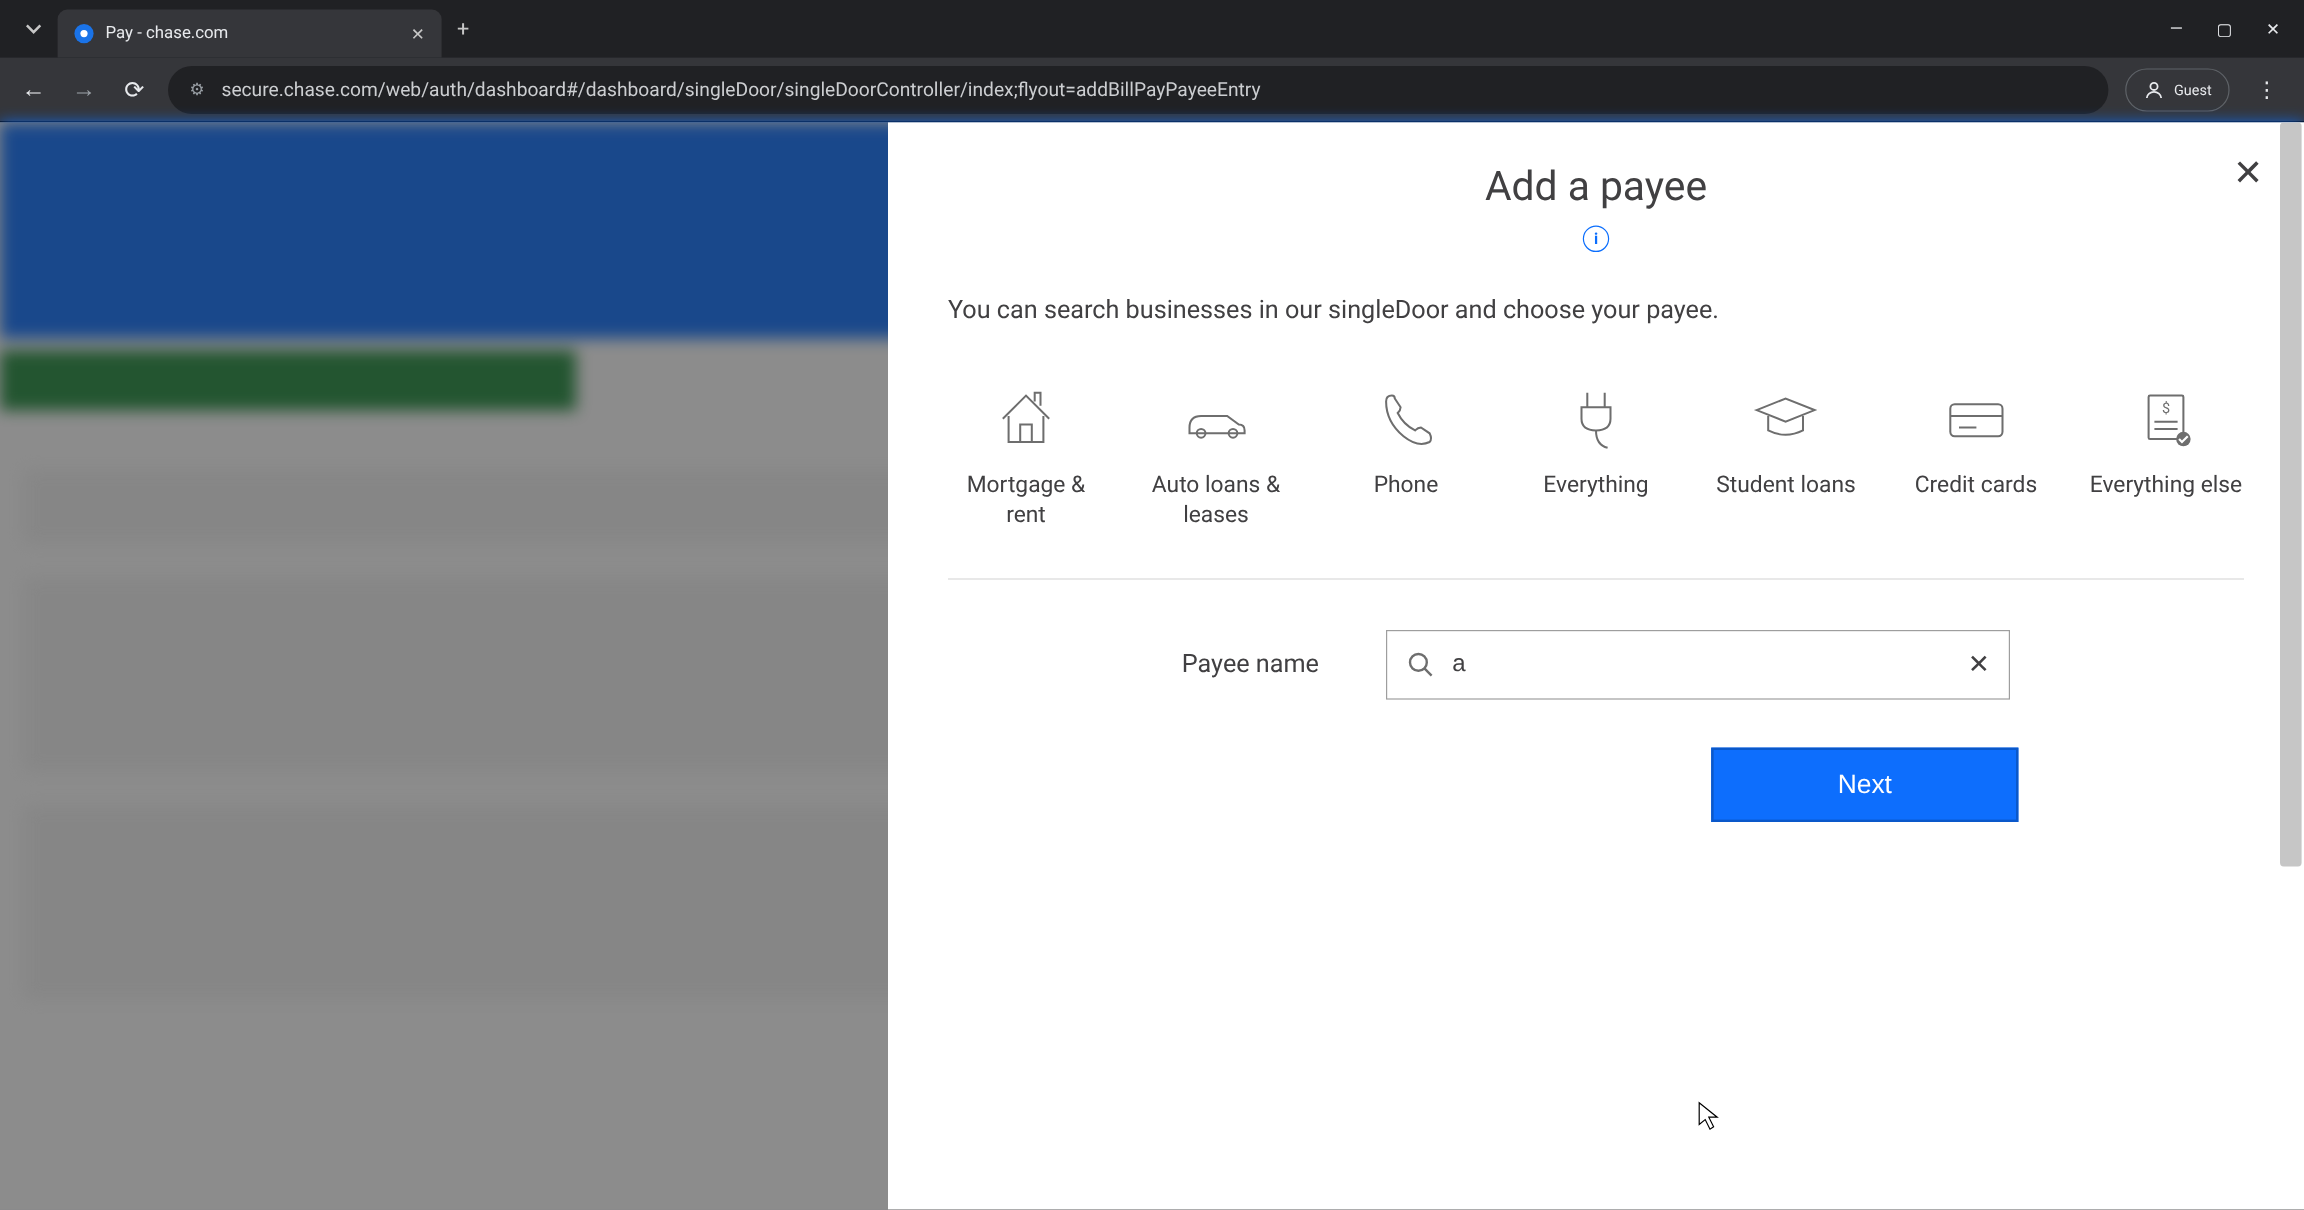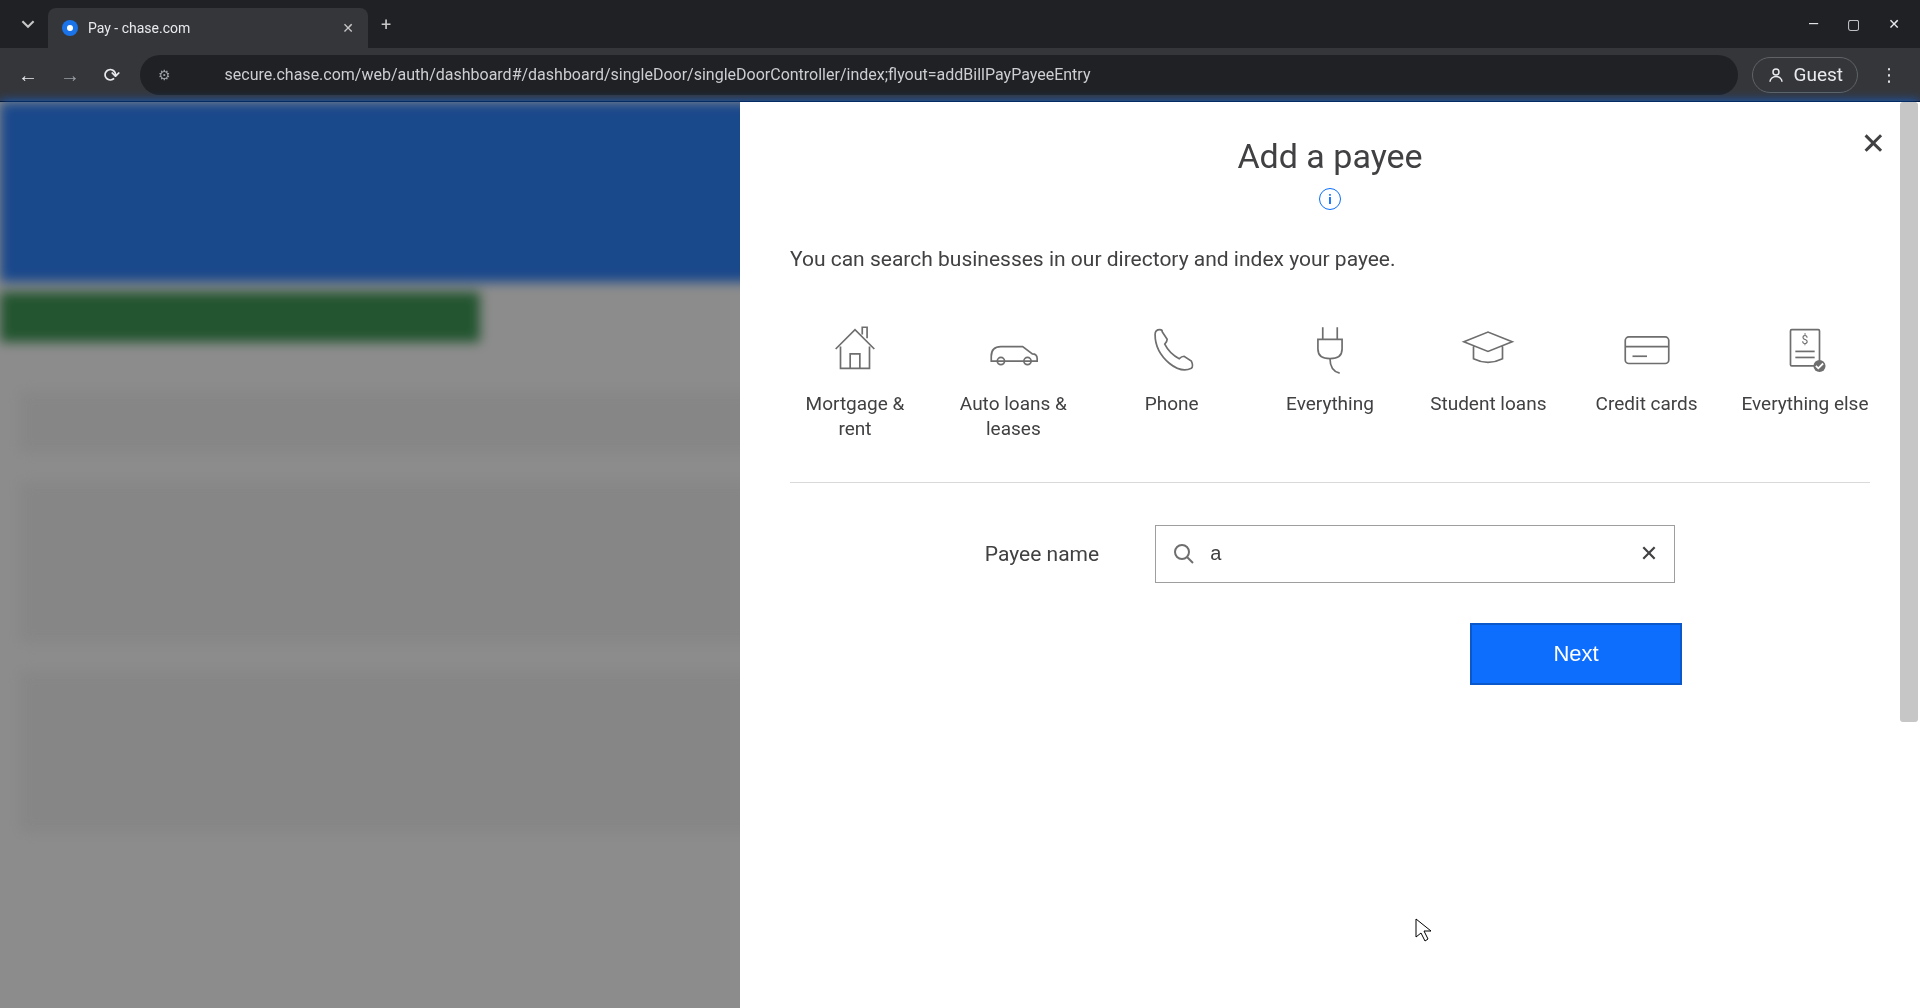--- a/index.html
+++ b/index.html
@@ -15,22 +15,22 @@
 .tab .close { color:#c7c7c7; font-size:14px; }
 .newtab { width:36px; text-align:center; color:#c7c7c7; font-size:18px; }
 .window-controls { margin-left:auto; display:flex; gap:28px; padding-right:12px; color:#e8eaed; }
 .window-controls span { font-size:14px; }
 
 .toolbar { height: 54px; background:#35363a; display:flex; align-items:center; padding:0 14px; gap:14px; border-bottom:1px solid #000; }
 .nav-btn { color:#9aa0a6; font-size:20px; width:28px; text-align:center; }
 .nav-btn.active { color:#e8eaed; }
 .addr { flex:1; background:#202124; border-radius:22px; height:40px; display:flex; align-items:center; padding:0 18px; gap:14px; color:#e8eaed; }
 .addr .site-icon { color:#9aa0a6; font-size:14px; }
-.addr .url { font-size:16px; color:#ccced1;margin-left:40px; }
-.guest-pill { border:1px solid #5f6368; border-radius:20px; height:36px; display:flex; align-items:center; gap:8px; padding:0 14px; color:#e8eaed; font-size:19px; }
+.addr .url { font-size:16px; color:#ccced1; }
+.guest-pill { border:1px solid #5f6368; border-radius:20px; height:36px; display:flex; align-items:center; gap:8px; padding:0 14px; color:#e8eaed; font-size:12px; }
 .menu-dots { color:#e8eaed; font-size:18px; padding:0 8px; }
 
 
 .page { position:relative; width:1920px; height:906px; background:#fff; }
 
 
 .backdrop { position:absolute; inset:0; filter: blur(6px); opacity:0.85; }
 .chase-header { background:#0b6efd; height:180px; }
 .green-strip { position:absolute; top:190px; left:0; width:480px; height:50px; background:#1f8a3b; }
 .body-cards { position:absolute; top:290px; left:20px; right:800px; }
@@ -51,21 +51,21 @@
 .type svg { width:58px; height:58px; stroke:#6e6e6e; stroke-width:1.4; fill:none; }
 
 .search-row { display:flex; align-items:center; gap:56px; margin-top:42px; justify-content:center; }
 .search-label { font-size:21px; color:#414042; }
 .search-box { width:520px; height:58px; border:1px solid #9e9e9e; display:flex; align-items:center; padding:0 16px; gap:14px; }
 .search-box svg { width:24px; height:24px; stroke:#6e6e6e; stroke-width:2; fill:none; }
 .search-box input { flex:1; border:none; outline:none; font-size:20px; color:#414042; }
 .search-box .clear { font-size:22px; color:#414042; cursor:pointer; }
 
 .action-row { display:flex; justify-content:flex-end; margin-top:40px; padding-right:188px;}
-.next-btn { width:212px; height:62px; background:#0d6efd; color:#fff; border:2px solid #0a58ca; font-size:22px; font-weight:500; cursor:pointer; display:flex; align-items:center; justify-content:center; }
+.next-btn { width:256px; height:62px; background:#0d6efd; color:#fff; border:2px solid #0a58ca; font-size:22px; font-weight:500; cursor:pointer; display:flex; align-items:center; justify-content:center; }
 
 
 .cursor { position:absolute; width:20px; height:26px; pointer-events:none; z-index:9999; }
 .cursor svg { width:100%; height:100%; }
 
 
 .scrollbar { position:absolute; right:2px; top:0; width:18px; bottom:0; }
 .scrollbar .thumb { position:absolute; top:0; width:100%; height:620px; background:#c6c6c6; border-radius:3px; }
 </style>
 </head>
@@ -123,21 +123,21 @@
 
   <div class="flyout">
     <span class="close-x">✕</span>
 
     <div class="fly-title">
       <h1>Add a payee</h1>
       <span class="info-icon">i</span>
     </div>
 
     <p class="fly-p">
-      <span>You can search businesses in our directory and index your payee.</span><br>
+      <span>You can search businesses in our singleDoor and choose your payee.</span><br>
     </p>
 
     <div class="types-row">
       <div class="type">
         <svg viewBox="0 0 48 48">
             <path d="M8 24 L24 8 L40 24 M12 22 V40 H36 V22 M20 40 V28 H28 V40 M30 12 V6 H34 V15"></path>
           </svg>
         <span>Mortgage &amp; rent</span>
       </div>
       <div class="type">

